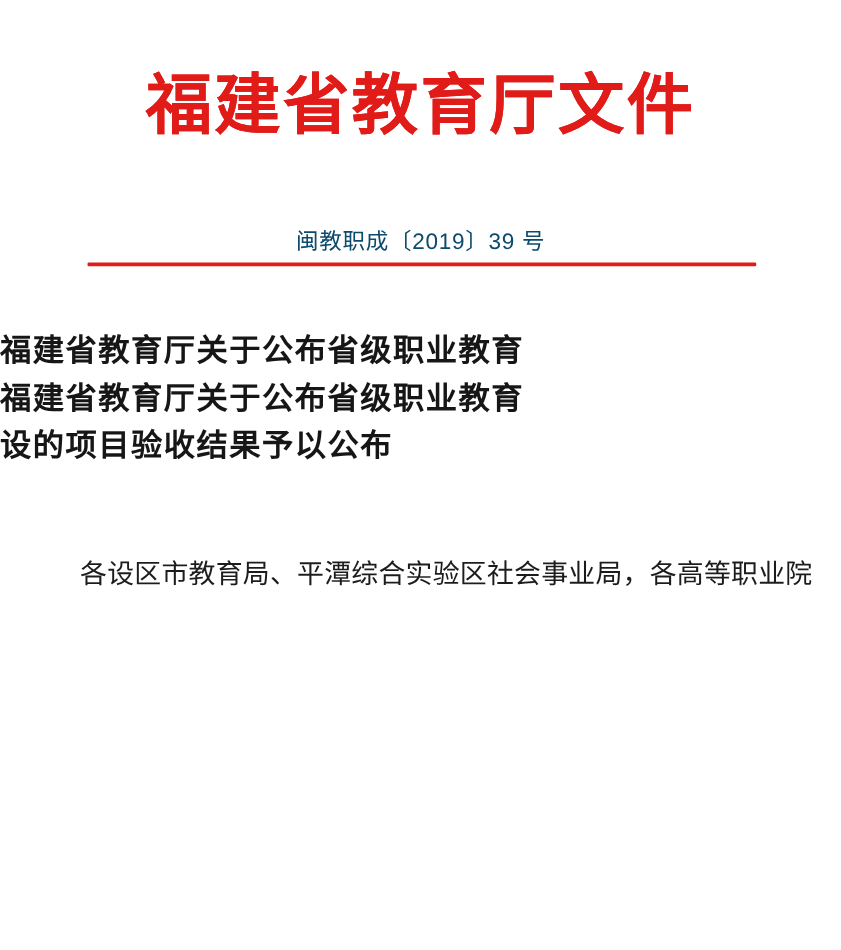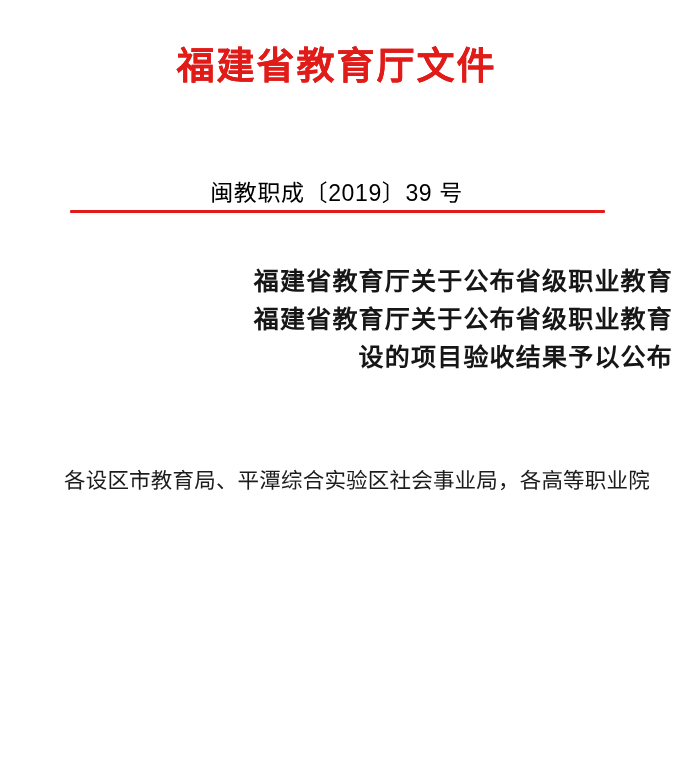--- a/index.html
+++ b/index.html
@@ -27,43 +27,44 @@
   
   .masthead {
     position: absolute;
     top: 44px;
     left: 0;
     width: 673px;
     text-align: center;
   }
   .masthead-title {
     display: inline-block;
-    font-size: 38px;
+    font-size: 53px;
     line-height: 1.18;
     font-weight: 700;
     color: #e01b18;
     letter-spacing: 2px;
     white-space: nowrap;
     font-family: "Liberation Serif", "DejaVu Serif", serif;
     text-shadow: 0 0 0.4px #e01b18;
+    margin-top: 10px;
   }
 
   
   .doc-number-row {
     position: absolute;
     top: 180px;
     left: 0;
     width: 673px;
     text-align: center;
   }
   .doc-number {
     display: inline-block;
-    font-size: 23px;
+    font-size: 18px;
     line-height: 26px;
-    color: #000000;
+    color: #0c4a6e;
     letter-spacing: 0.6px;
     white-space: nowrap;
     text-align: center;
   }
 
   
   .red-rule {
     position: absolute;
     top: 210px;
     left: 70px;
@@ -72,38 +73,37 @@
     background: #e21b19;
     border-radius: 1px;
   }
 
   
   .title-block {
     position: absolute;
     top: 262px;
     left: 0;
     width: 673px;
-    text-align: right;
+    text-align: left;
   }
   .title-line {
     font-size: 25px;
     line-height: 38px;
     font-weight: 700;
     color: #161616;
     letter-spacing: 1.2px;
     white-space: nowrap;
   }
 
   
   .body-block {
     position: absolute;
-    top: 464px;
+    top: 441px;
     left: 64px;
     width: 560px;
-    font-family: Liberation Mono, monospace;
   }
   .body-line {
     font-size: 21.5px;
     line-height: 36px;
     color: #1c1c1c;
     letter-spacing: 0.2px;
     white-space: nowrap;
   }
   .body-line.indent {
     text-indent: 44px;

